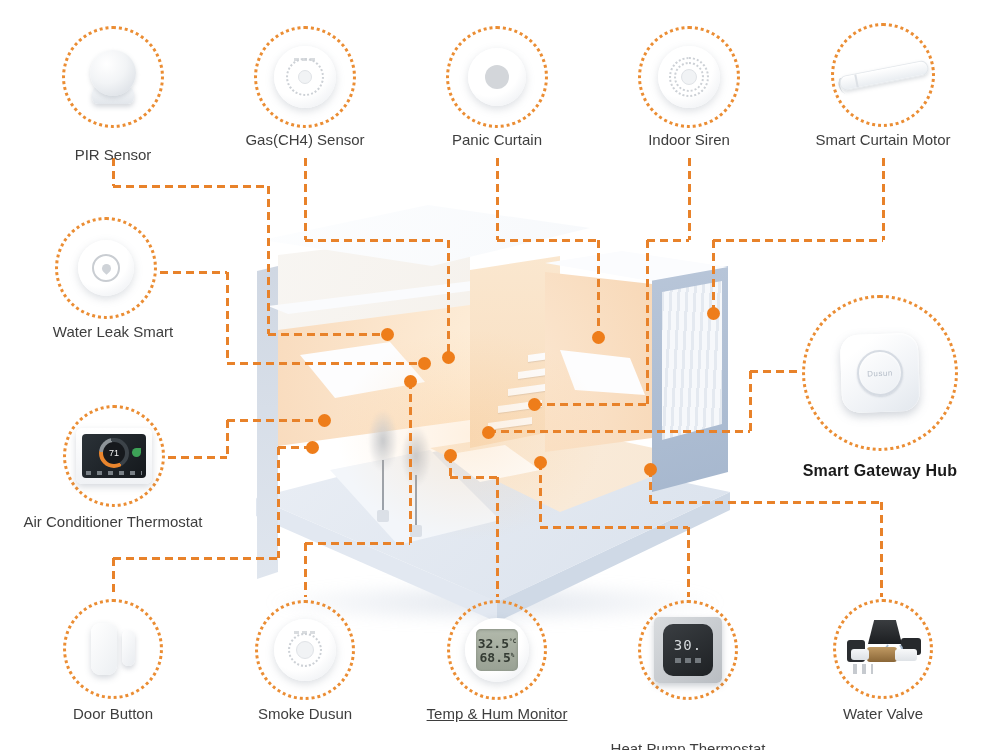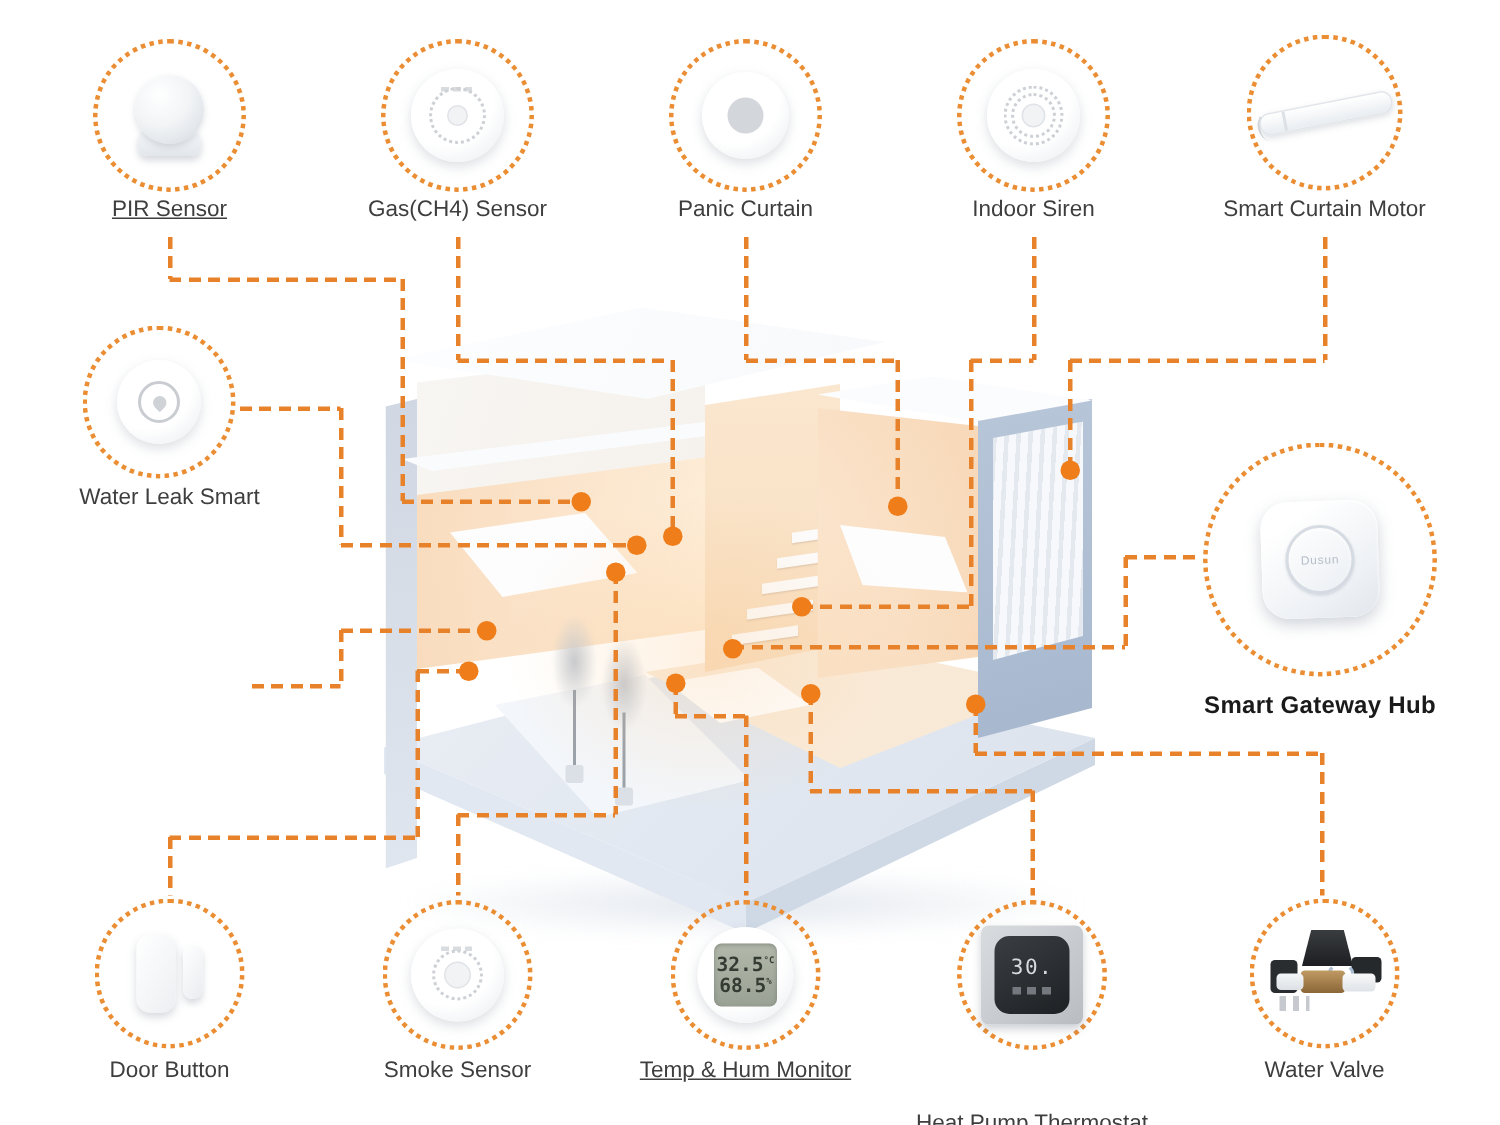--- a/index.html
+++ b/index.html
@@ -188,21 +188,21 @@
     <div class="seg h" style="left: 268px; top: 332.5px; width: 119px;"></div>
     <div class="cdot" style="left: 380.5px; top: 327.5px;"></div>
     <div class="device-circle" style="left: 62px; top: 26px; width: 102px; height: 102px;">
       <div class="icon-wrap">
         <div class="pir-wrap">
           <div class="pir-base"></div>
           <div class="pir-sphere"></div>
         </div>
       </div>
     </div>
-    <div class="device-label" style="left: 113px; top: 131px; text-decoration: underline;">PIR Sensor</div>
+    <div class="device-label" style="left: 113px; top: 146px;">PIR Sensor</div>
     <div class="seg v" style="left: 303.5px; top: 158px; height: 82px;"></div>
     <div class="seg h" style="left: 305px; top: 238.5px; width: 143px;"></div>
     <div class="seg v" style="left: 446.5px; top: 240px; height: 117px;"></div>
     <div class="cdot" style="left: 441.5px; top: 350.5px;"></div>
     <div class="device-circle" style="left: 254px; top: 26px; width: 102px; height: 102px;">
       <div class="icon-wrap">
         <div class="disc d60">
           <div class="marks"></div>
           <div class="dotring r34"></div>
           <div class="core c12"></div>
@@ -263,20 +263,34 @@
             <div class="wl-drop"></div>
           </div>
         </div>
       </div>
     </div>
     <div class="device-label" style="left: 113px; top: 323px;">Water Leak Smart</div>
     <div class="seg h" style="left: 168px; top: 455.5px; width: 59px;"></div>
     <div class="seg v" style="left: 225.5px; top: 420px; height: 37px;"></div>
     <div class="seg h" style="left: 227px; top: 418.5px; width: 97px;"></div>
     <div class="cdot" style="left: 317.5px; top: 413.5px;"></div>
+    <div class="device-circle" style="left: 63px; top: 405px; width: 102px; height: 102px;">
+      <div class="icon-wrap">
+        <div class="ac-frame">
+          <div class="ac-screen">
+            <div class="ac-dial">
+              <span class="in">71</span>
+            </div>
+            <div class="ac-leaf"></div>
+            <div class="ac-btnrow"></div>
+          </div>
+        </div>
+      </div>
+    </div>
+    <div class="device-label" style="left: 113px; top: 513px;">Air Conditioner Thermostat</div>
     <div class="seg h" style="left: 750px; top: 369.5px; width: 50px;"></div>
     <div class="seg v" style="left: 748.5px; top: 371px; height: 60px;"></div>
     <div class="seg h" style="left: 488px; top: 429.5px; width: 262px;"></div>
     <div class="cdot" style="left: 481.5px; top: 425.5px;"></div>
     <div class="device-circle" style="left: 802px; top: 295px; width: 156px; height: 156px;">
       <div class="icon-wrap">
         <div class="gw-body">
           <div class="gw-circle">
             <span class="gw-brand">Dusun</span>
           </div>
@@ -304,21 +318,21 @@
     <div class="cdot" style="left: 403.5px; top: 374.5px;"></div>
     <div class="device-circle" style="left: 255px; top: 600px; width: 100px; height: 100px;">
       <div class="icon-wrap">
         <div class="disc d60">
           <div class="marks"></div>
           <div class="dotring r30"></div>
           <div class="core c16"></div>
         </div>
       </div>
     </div>
-    <div class="device-label" style="left: 305px; top: 705px;">Smoke Sensor</div>
+    <div class="device-label" style="left: 305px; top: 705px;">Smoke Dusun</div>
     <div class="seg v" style="left: 495.5px; top: 477px; height: 120px;"></div>
     <div class="seg h" style="left: 450px; top: 475.5px; width: 47px;"></div>
     <div class="seg v" style="left: 448.5px; top: 455px; height: 22px;"></div>
     <div class="cdot" style="left: 443.5px; top: 448.5px;"></div>
     <div class="device-circle" style="left: 447px; top: 600px; width: 100px; height: 100px;">
       <div class="icon-wrap">
         <div class="disc d64">
           <div class="th-screen">
             <div class="th-row">
               <span>32.5</span>

